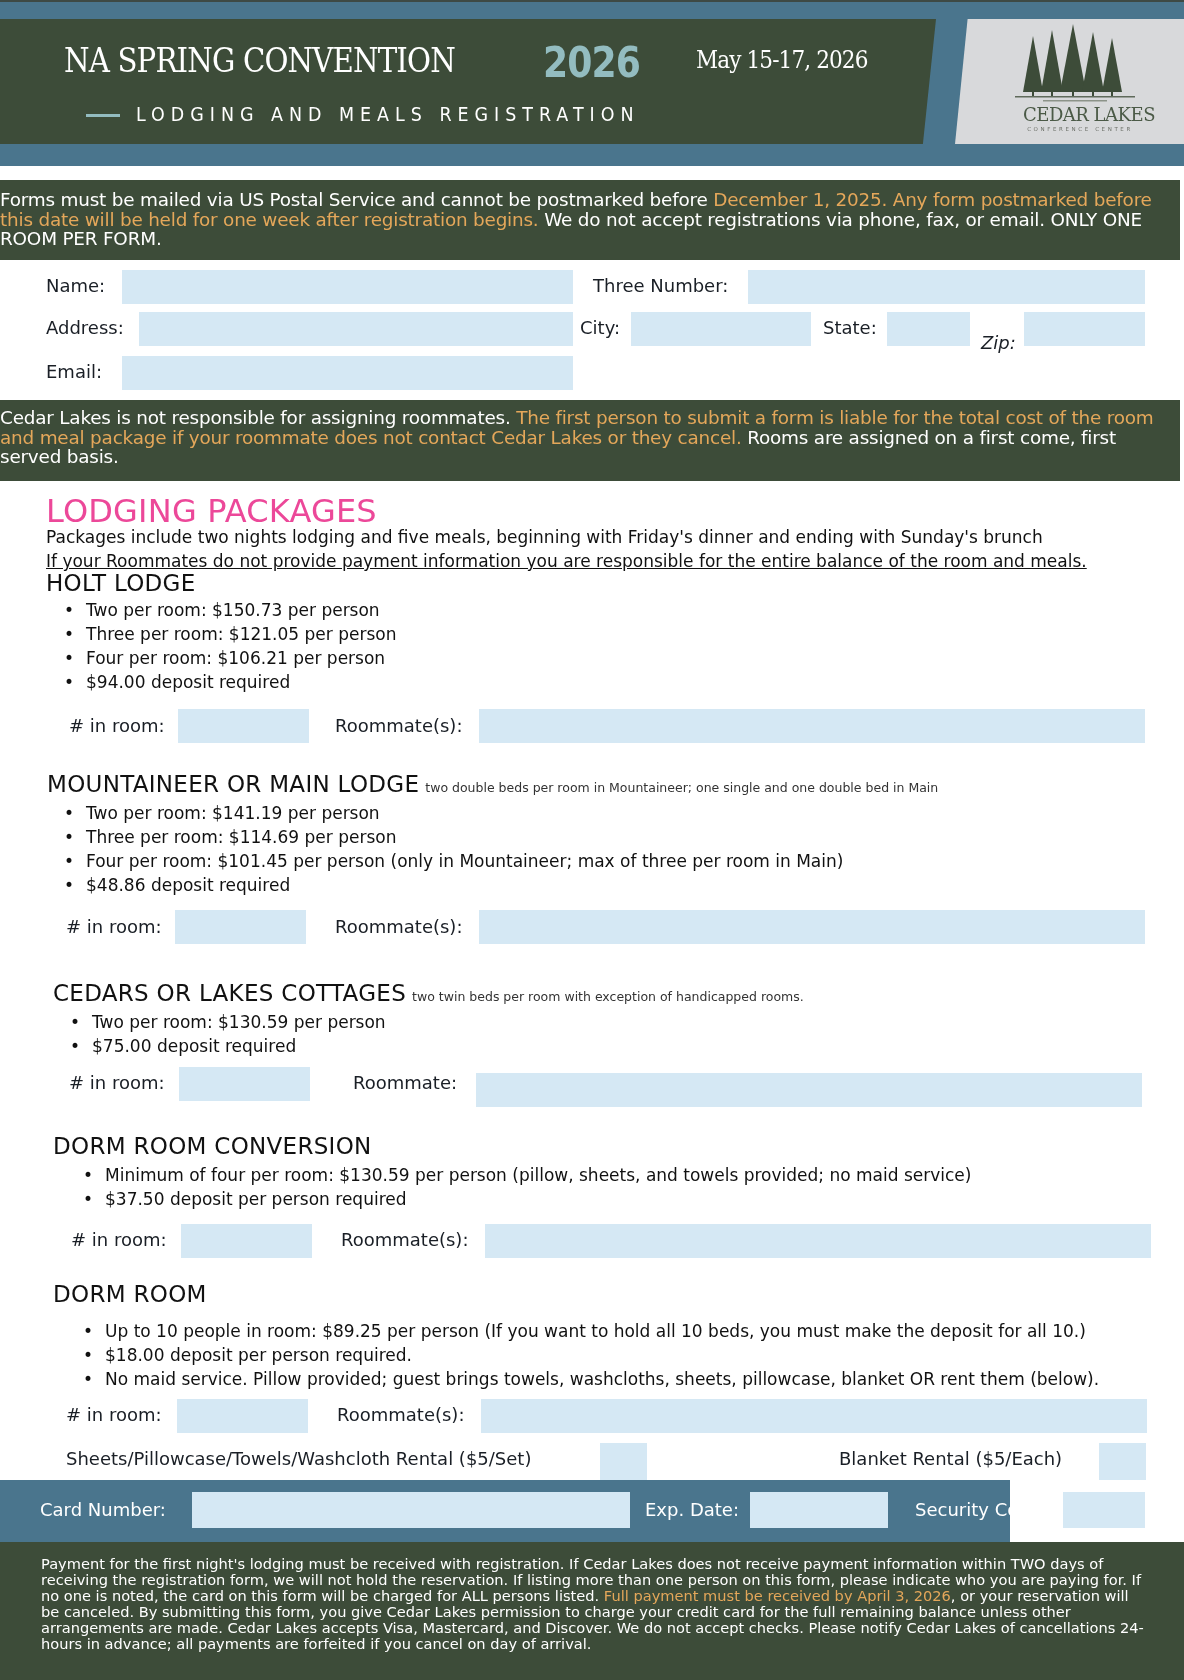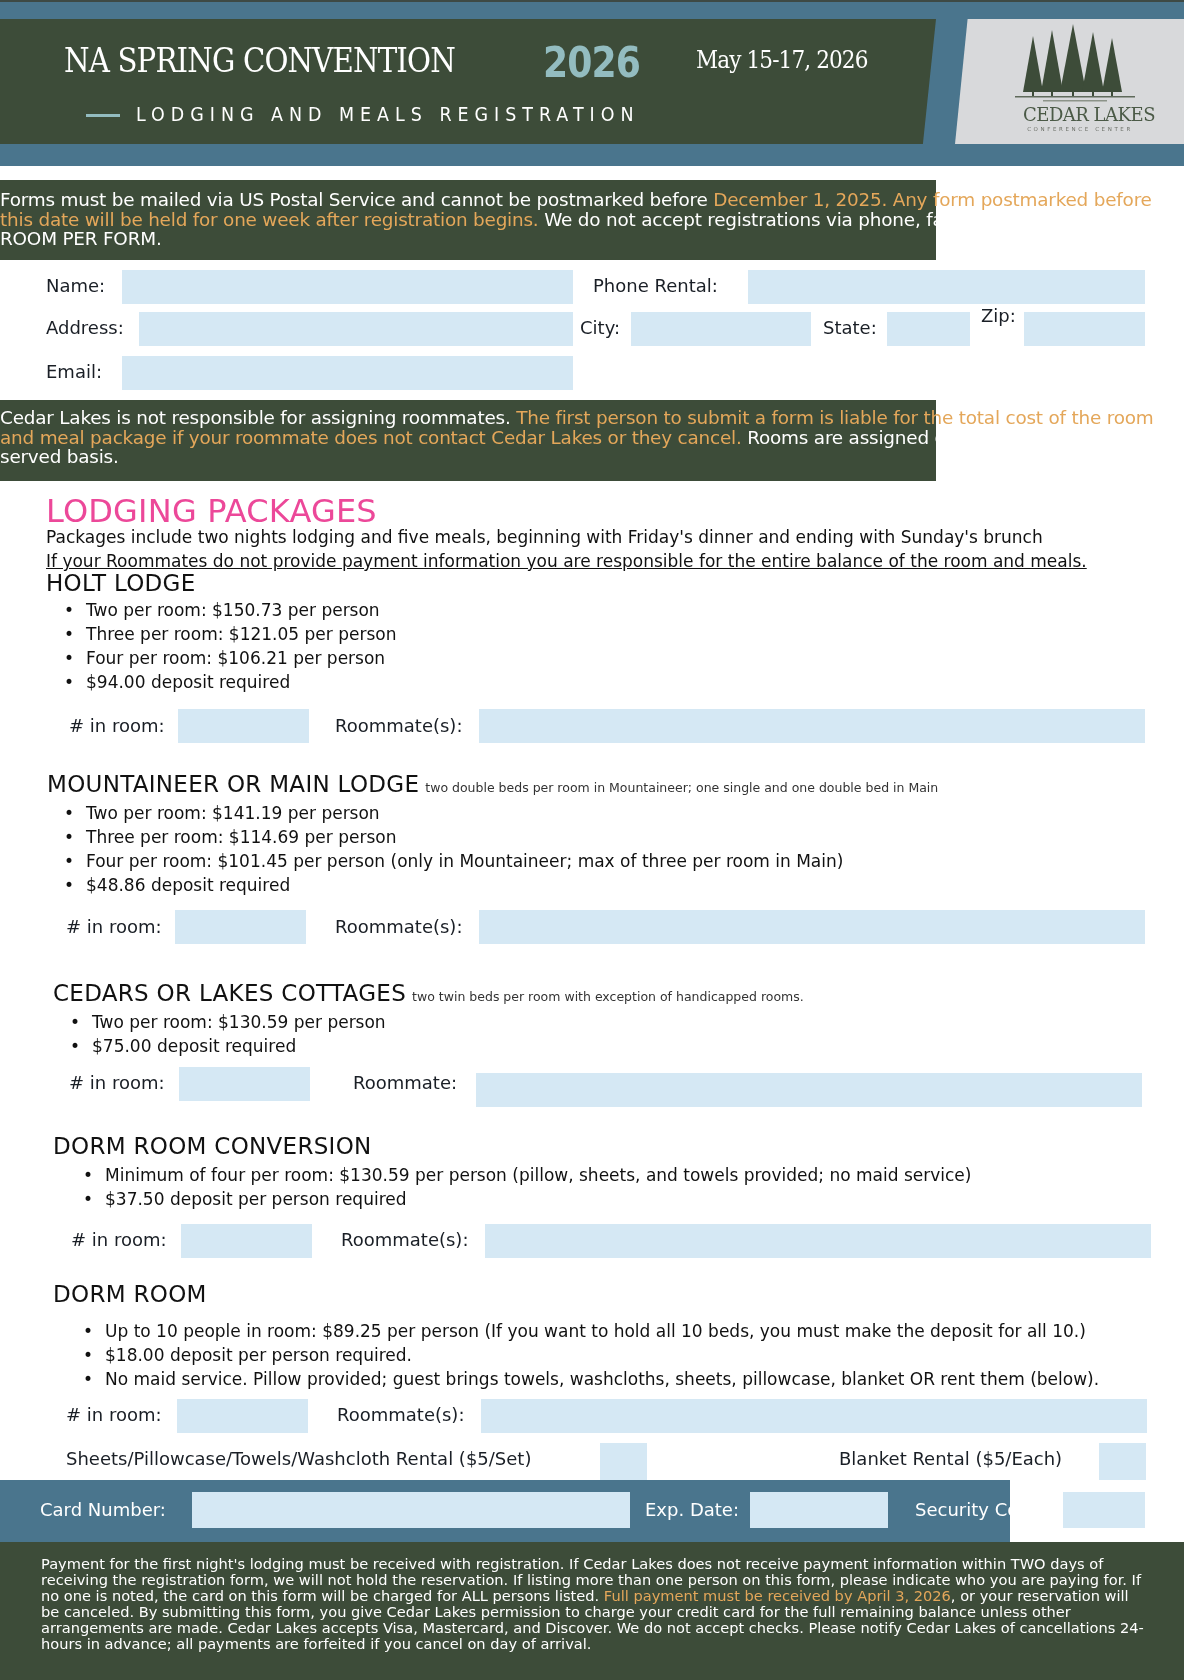--- a/index.html
+++ b/index.html
@@ -19,21 +19,21 @@
   #title-year { position: absolute; left: 543px; top: 38px; font-family: "DejaVu Sans", sans-serif; font-weight: bold; color: #93bcc0; font-size: 42px; letter-spacing: -1px; transform: scaleX(0.86); transform-origin: left; }
   #dates { position: absolute; left: 696px; top: 46px; font-family: "DejaVu Serif", serif; color: #fff; font-size: 24px; letter-spacing: -1px; white-space: nowrap; transform: scaleX(0.9); transform-origin: left; }
   #subtitle-dash { position: absolute; left: 86px; top: 114px; width: 34px; height: 3px; background: #93bcc0; }
   #subtitle { position: absolute; left: 136px; top: 103px; color: #fff; font-size: 19px; letter-spacing: 6.5px; white-space: nowrap; transform: scaleX(0.92); transform-origin: left; }
 
   #logo-wrap { position: absolute; left: 1005px; top: 22px; width: 150px; height: 118px; }
   #logo-name { position: absolute; left: 0; top: 82px; width: 150px; text-align: right; font-family: "DejaVu Serif", serif; color: #4b5a47; font-size: 18px; letter-spacing: -0.5px; white-space: nowrap; }
   #logo-sub { position: absolute; left: 0; top: 104px; width: 150px; text-align: center; color: #6c7068; font-size: 5.5px; letter-spacing: 2.6px; white-space: nowrap; }
 
   
-  .notice { position: absolute; left: 0; width: 936px; background: #3d4c39; color: #fff; font-size: 18.4px; line-height: 19.5px; padding-left: 0; }
+  .notice { position: absolute; left: 0; width: 1180px; background: #3d4c39; color: #fff; font-size: 18.4px; line-height: 19.5px; padding-left: 0; }
   .notice .hl { color: #e4a75a; }
   .notice p { white-space: normal; letter-spacing: -0.2px; }
 
   .label { position: absolute; font-size: 18px; color: #1a1f26; white-space: nowrap; }
   .h1 { position: absolute; font-size: 32px; color: #ec4899; white-space: nowrap; letter-spacing: 0.2px; }
   .h2 { position: absolute; font-size: 23px; color: #111; white-space: nowrap; letter-spacing: 0.3px; }
   .h2 .note { font-size: 12.5px; color: #333; letter-spacing: 0; margin-left: 6px; }
   .text { position: absolute; font-size: 17px; color: #111; white-space: nowrap; }
   ul.bul { position: absolute; list-style: none; }
   ul.bul li { font-size: 17px; line-height: 24px; color: #111; white-space: nowrap; position: relative; padding-left: 26px; }
@@ -80,30 +80,30 @@
 </div>
 
 <div class="notice" style="top:180px;height:80px;padding-top:10px;">
   <p style="width:1170px;">
     <span>Forms must be mailed via US Postal Service and cannot be postmarked before </span><span class="hl">December 1, 2025. Any form postmarked before this date will be held for one week after registration begins.</span><span> We do not accept registrations via phone, fax, or email. ONLY ONE ROOM PER FORM.</span>
   </p>
 </div>
 
 <div class="label" style="left:46px;top:275px;">Name:</div>
 <div class="field" style="left:122px;top:270px;width:451px;height:34px;"><input type="text" style=""></div>
-<div class="label" style="left:593px;top:275px;">Phone Rental:</div>
+<div class="label" style="left:593px;top:275px;">Three Number:</div>
 <div class="field" style="left:748px;top:270px;width:397px;height:34px;"><input type="text" style=""></div>
 
 <div class="label" style="left:46px;top:317px;">Address:</div>
 <div class="field" style="left:139px;top:312px;width:434px;height:34px;"><input type="text" style=""></div>
 <div class="label" style="left:580px;top:317px;">City:</div>
 <div class="field" style="left:631px;top:312px;width:180px;height:34px;"><input type="text" style=""></div>
 <div class="label" style="left:823px;top:317px;">State:</div>
 <div class="field" style="left:887px;top:312px;width:83px;height:34px;"><input type="text" style=""></div>
-<div class="label" style="left:981px;top:305px;">Zip:</div>
+<div class="label" style="left:981px;top:332px;font-style:italic;">Zip:</div>
 <div class="field" style="left:1024px;top:312px;width:121px;height:34px;"><input type="text" style=""></div>
 
 <div class="label" style="left:46px;top:361px;">Email:</div>
 <div class="field" style="left:122px;top:356px;width:451px;height:34px;"><input type="text" style=""></div>
 
 <div class="notice" style="top:400px;height:81px;padding-top:8px;">
   <p style="width:1182px;">
     <span>Cedar Lakes is not responsible for assigning roommates. </span><span class="hl">The first person to submit a form is liable for the total cost of the room and meal package if your roommate does not contact Cedar Lakes or they cancel.</span><span> Rooms are assigned on a first come, first served basis.</span>
   </p>
 </div>

